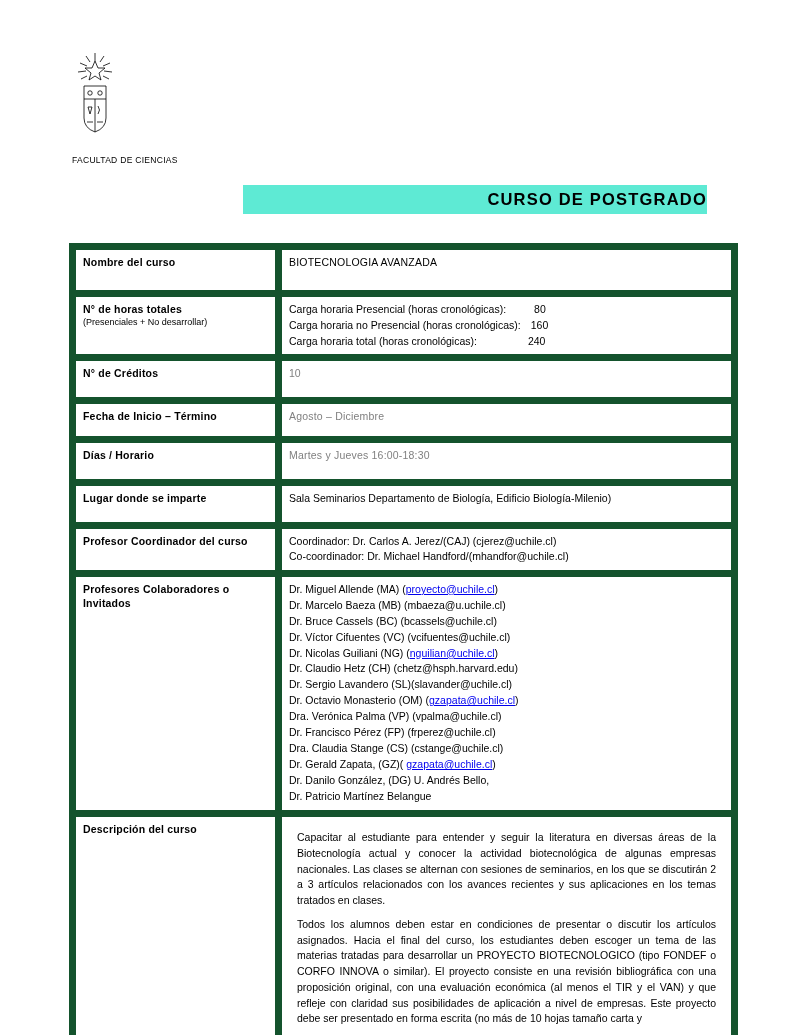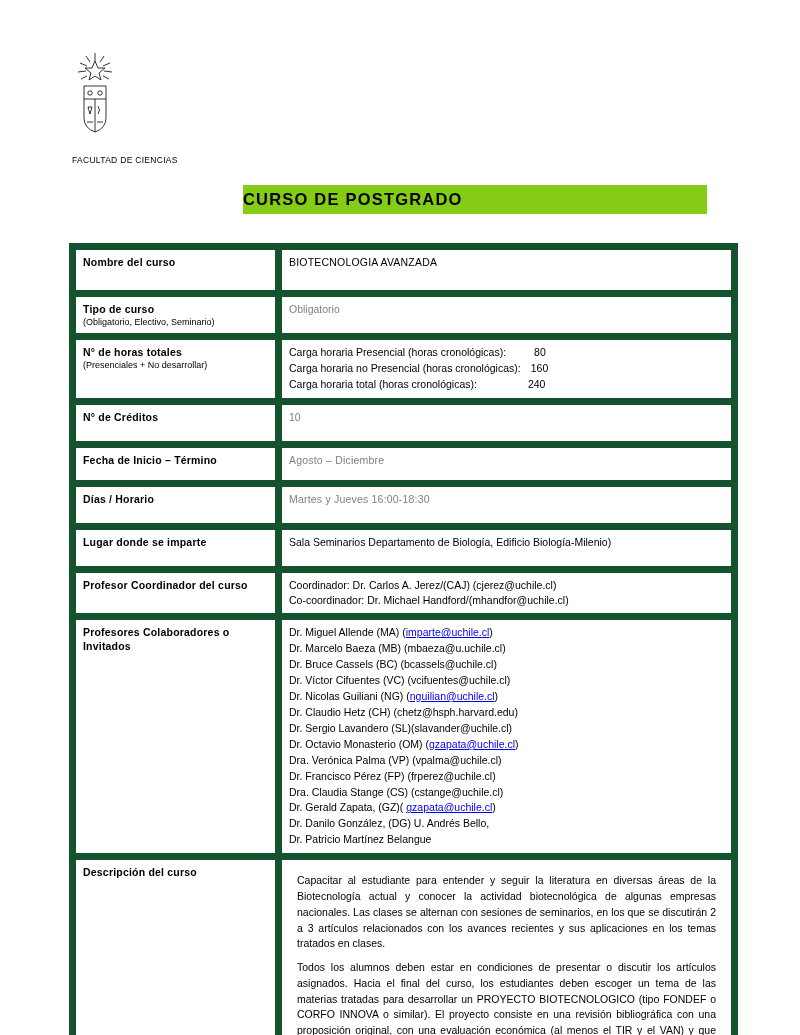--- a/index.html
+++ b/index.html
@@ -40,24 +40,24 @@
     letter-spacing: 0.3px;
     color: #000;
   }
 
   .title-band {
     position: absolute;
     left: 243px;
     top: 185px;
     width: 464px;
     height: 29px;
-    background: #84cc16;
+    background: #5eead4;
     display: flex;
     align-items: center;
-    justify-content: flex-start;
+    justify-content: flex-end;
   }
   .title-band .title-text {
     font-size: 16.5px;
     font-weight: bold;
     letter-spacing: 1.2px;
     color: #000;
   }
 
   
   table.course {
@@ -170,27 +170,20 @@
       <col style="width:206px">
       <col style="width:456px">
     </colgroup>
     <tbody>
 
       <tr>
         <td class="label" style="height:30px">Nombre del curso</td>
         <td class="value v-big">BIOTECNOLOGIA AVANZADA</td>
       </tr>
 
-      <tr>
-        <td class="label">
-          <span>Tipo de curso</span>
-          <span class="sub">(Obligatorio, Electivo, Seminario)</span>
-        </td>
-        <td class="value v-grey">Obligatorio</td>
-      </tr>
 
       <tr>
         <td class="label">
           <span>N° de horas totales</span>
           <span class="sub">(Presenciales + No desarrollar)</span>
         </td>
         <td class="value hours-row">
           <div><span>Carga horaria Presencial (horas cronológicas):</span><span style="display:inline-block;width:28px"></span><span class="num">80</span></div>
           <div><span>Carga horaria no Presencial (horas cronológicas):</span><span style="display:inline-block;width:10px"></span><span class="num">160</span></div>
           <div><span>Carga horaria total (horas cronológicas):</span><span style="display:inline-block;width:51px"></span><span class="num">240</span></div>
@@ -223,21 +216,21 @@
           <div>Coordinador: Dr. Carlos A. Jerez/(CAJ) (cjerez@uchile.cl)</div>
           <div>Co-coordinador: Dr. Michael Handford/(mhandfor@uchile.cl)</div>
         </td>
       </tr>
 
       <tr>
         <td class="label">
           <span>Profesores Colaboradores o Invitados</span>
         </td>
         <td class="value prof-list">
-          <div><span>Dr. Miguel Allende (MA) (</span><a class="link" href="#">imparte@uchile.cl</a><span>)</span></div>
+          <div><span>Dr. Miguel Allende (MA) (</span><a class="link" href="#">proyecto@uchile.cl</a><span>)</span></div>
           <div>Dr. Marcelo Baeza (MB) (mbaeza@u.uchile.cl)</div>
           <div>Dr. Bruce Cassels (BC) (bcassels@uchile.cl)</div>
           <div>Dr. Víctor Cifuentes (VC) (vcifuentes@uchile.cl)</div>
           <div><span>Dr. Nicolas Guiliani (NG) (</span><a class="link" href="#">nguilian@uchile.cl</a><span>)</span></div>
           <div>Dr. Claudio Hetz (CH) (chetz@hsph.harvard.edu)</div>
           <div>Dr. Sergio Lavandero (SL)(slavander@uchile.cl)</div>
           <div><span>Dr. Octavio Monasterio (OM) (</span><a class="link" href="#">gzapata@uchile.cl</a><span>)</span></div>
           <div>Dra. Verónica Palma (VP) (vpalma@uchile.cl)</div>
           <div>Dr. Francisco Pérez (FP) (frperez@uchile.cl)</div>
           <div>Dra. Claudia Stange (CS) (cstange@uchile.cl)</div>

